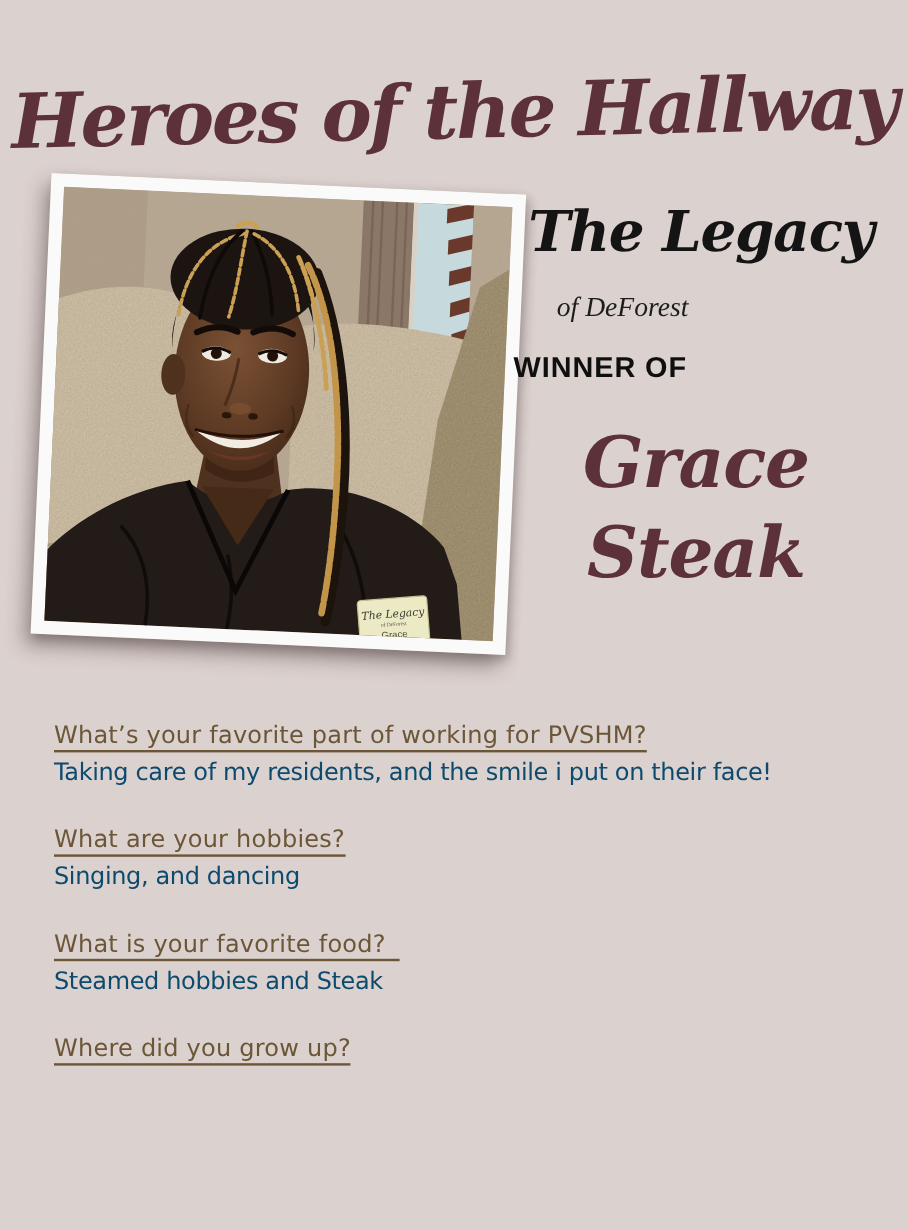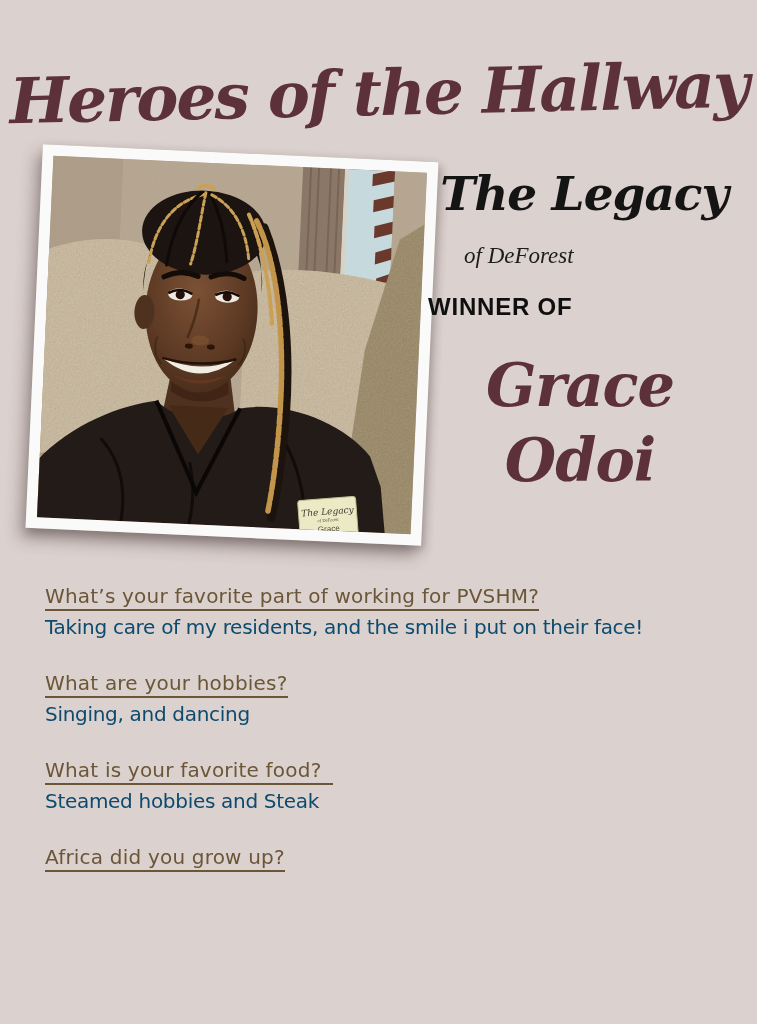--- a/index.html
+++ b/index.html
@@ -58,21 +58,21 @@
     font-family:"DejaVu Serif",serif;font-style:italic;font-weight:700;
     font-size:59px;line-height:75px;letter-spacing:-1px;
     color:#5d3139;
   }
 
   
   .qa{position:absolute;left:45px;top:584px;width:660px;}
   .qa-item{margin-bottom:30px;}
   .question{
     font-family:"DejaVu Sans",sans-serif;
-    font-size:20px;line-height:24px;color:#6b5637;letter-spacing:.2px;
+    font-size:20px;line-height:24px;color:#6b5637;letter-spacing:.2px;margin-top:16px;
   }
   .question span{
     border-bottom:2px solid #6b5637;padding-bottom:1px;
   }
   .qa-item:nth-child(3) .question span{padding-right:12px;text-align:center;}
   .answer{
     font-family:"DejaVu Sans",sans-serif;
     font-size:20px;line-height:27px;margin-top:6px;
     color:#0c4a6e;letter-spacing:-.3px;
   }
@@ -214,34 +214,34 @@
 
   <div class="brand-name">The Legacy</div>
   <div class="brand-sub">of DeForest</div>
 
   <div class="award-heading">
     <div>WINNER OF</div>
   </div>
 
   <div class="winner-name">
     <div>Grace</div>
-    <div>Odoi</div>
+    <div>Steak</div>
   </div>
 
   <div class="qa">
     <div class="qa-item">
       <div class="question"><span>What’s your favorite part of working for PVSHM?</span></div>
       <div class="answer">Taking care of my residents, and the smile i put on their face!</div>
     </div>
     <div class="qa-item">
       <div class="question"><span>What are your hobbies?</span></div>
       <div class="answer">Singing, and dancing</div>
     </div>
     <div class="qa-item">
       <div class="question"><span>What is your favorite food? </span></div>
       <div class="answer">Steamed hobbies and Steak</div>
     </div>
     <div class="qa-item">
-      <div class="question"><span>Africa did you grow up?</span></div>
+      <div class="question"><span>Where did you grow up?</span></div>
     </div>
   </div>
 
 </div>
 
 </body></html>

